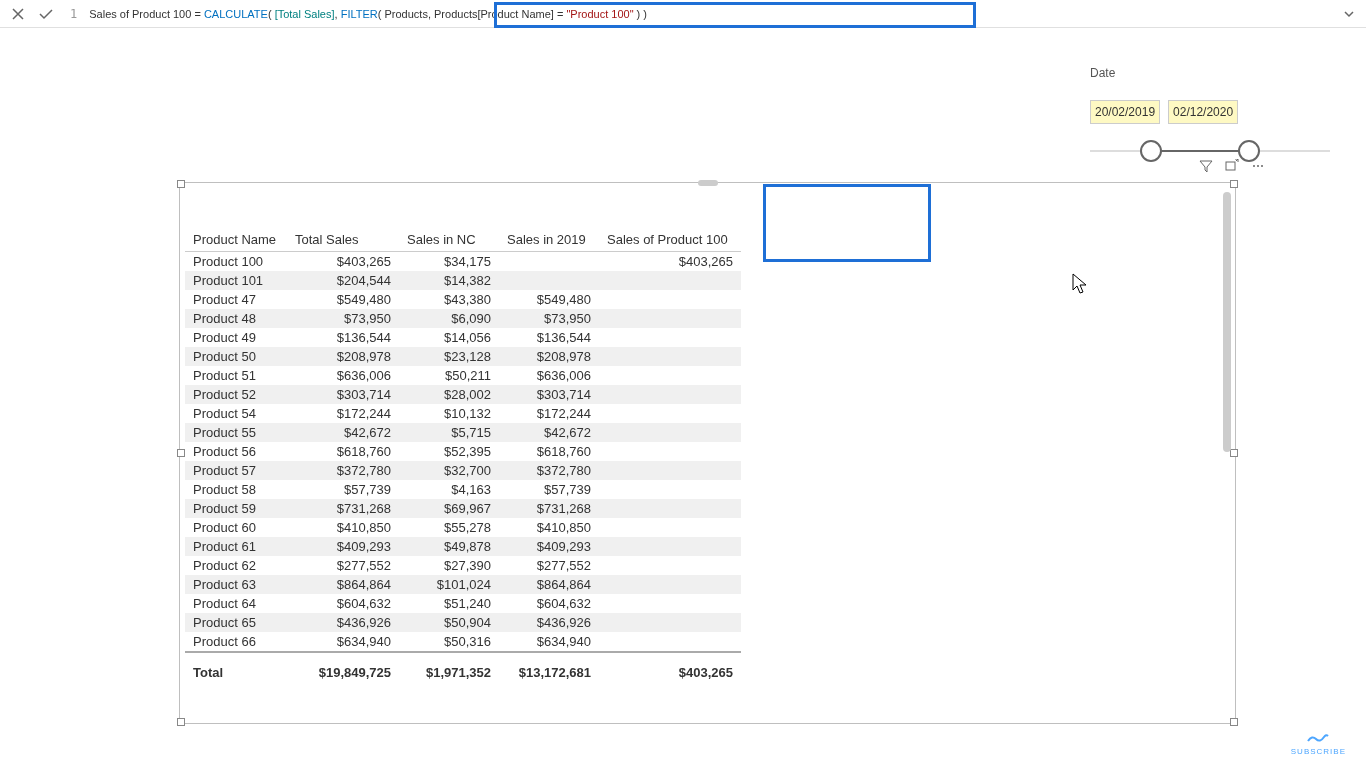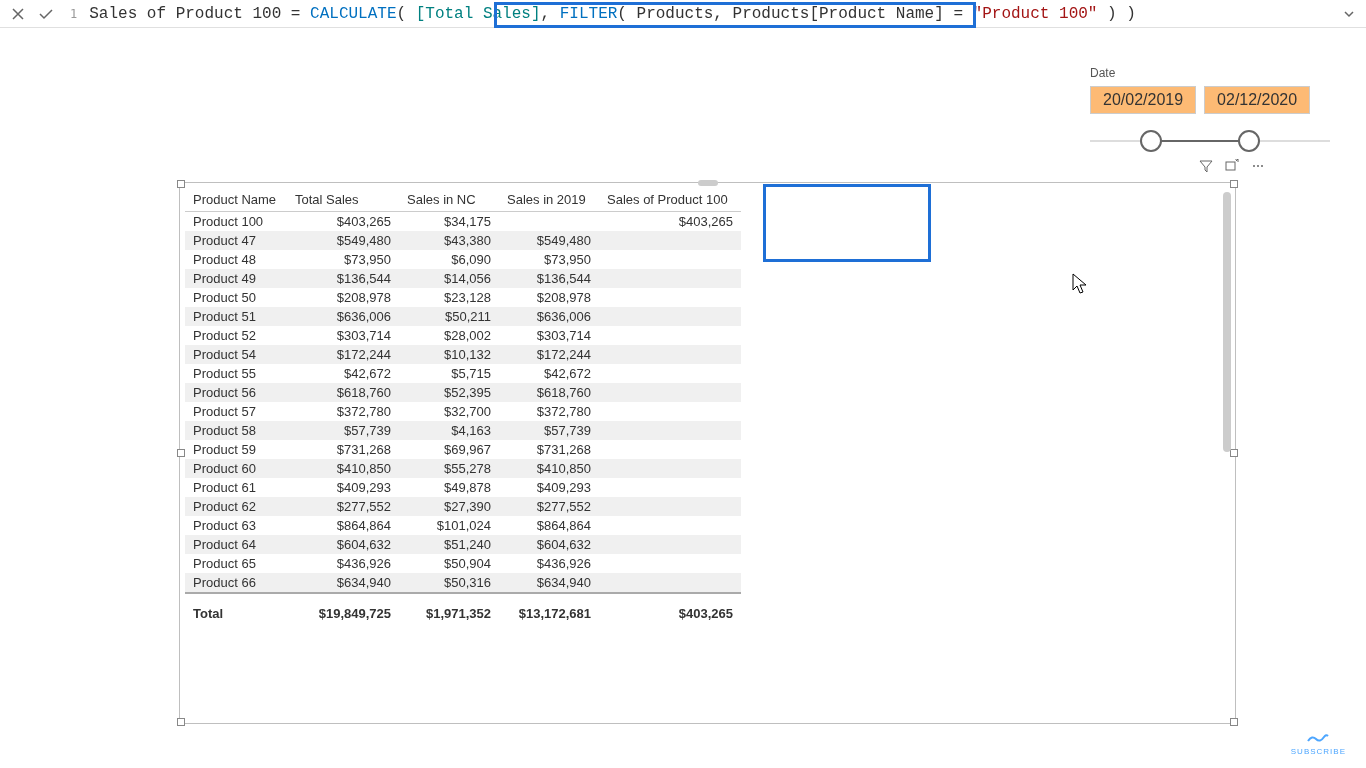--- a/index.html
+++ b/index.html
@@ -1,53 +1,53 @@
 <!DOCTYPE html>
 <html><head>
 <meta charset="utf-8">
 <style>
   * { box-sizing: border-box; margin: 0; padding: 0; }
   body { font-family: 'Segoe UI', Tahoma, sans-serif; font-size: 12px; background: #fff; color: #333; width: 1366px; height: 768px; overflow: hidden; position: relative; }
   
   .formula-bar { display: flex; align-items: center; height: 28px; border-bottom: 1px solid #e0e0e0; padding: 0 8px; gap: 8px; }
   .formula-bar .icon-btn { width: 20px; height: 20px; display: flex; align-items: center; justify-content: center; color: #666; cursor: pointer; }
   .formula-bar .line-no { font-family: Consolas, monospace; color: #999; font-size: 12px; margin-left: 6px; }
-  .formula-input { flex: 1; font-family: Liberation Mono, monospace; font-size: 16px; padding: 2px 4px; border: none; outline: none; white-space: nowrap; }
+  .formula-input { flex: 1; font-family: Liberation Sans, sans-serif; font-size: 11px; padding: 2px 4px; border: none; outline: none; white-space: nowrap; }
   .formula-input .measure { color: #333; }
   .formula-input .func { color: #0070c0; }
   .formula-input .ref { color: #008080; }
   .formula-input .str { color: #a31515; }
   .formula-input .op { color: #333; }
   .formula-highlight { position: absolute; border: 3px solid #1e6fd6; top: 2px; left: 494px; width: 482px; height: 26px; pointer-events: none; }
   .formula-scroll { width: 18px; height: 18px; display:flex; align-items:center; justify-content:center; color:#666; margin-left:auto; }
 
   .canvas { position: relative; width: 100%; height: 740px; }
 
   .date-slicer { position: absolute; right: 36px; top: 38px; width: 240px; }
-  .date-slicer .label { font-size: 12px; color: #555; margin-bottom: 6px; }
+  .date-slicer .label { font-size: 12px; color: #555; margin-bottom: 20px; }
   .date-boxes { display: flex; gap: 8px; }
-  .date-box { border: 1px solid #ccc; padding: 4px 12px; font-size: 16px; background: #fdba74; }
+  .date-box { border: 1px solid #ccc; padding: 4px 4px; font-size: 12px; background: #fef9c3; }
   .slider-track { position: relative; margin-top: 16px; height: 24px; }
   .slider-line-bg { position: absolute; left: 0; right: 0; top: 10px; height: 2px; background: #ddd; }
   .slider-line-fg { position: absolute; left: 60px; right: 80px; top: 10px; height: 2px; background: #666; }
   .slider-handle { position: absolute; top: 0; width: 22px; height: 22px; border: 2px solid #666; border-radius: 50%; background: #fff; }
   .slider-handle.l { left: 50px; }
   .slider-handle.r { right: 70px; }
   .visual-header { position: absolute; right: 100px; top: 130px; display: flex; gap: 10px; color: #666; }
   .visual-header .hicon { width: 16px; height: 16px; display:flex; align-items:center; justify-content:center; }
 
   .table-visual { position: absolute; left: 180px; top: 155px; width: 1055px; height: 540px; border: 1px solid transparent; }
   .table-visual.selected { outline: 1px solid #bfbfbf; }
   .sel-handle { position:absolute; width:8px; height:8px; background:#fff; border:1px solid #888; }
   .sel-handle.tl{top:-4px;left:-4px;} .sel-handle.tr{top:-4px;right:-4px;}
   .sel-handle.bl{bottom:-4px;left:-4px;} .sel-handle.br{bottom:-4px;right:-4px;}
   .sel-handle.ml{top:50%;left:-4px;margin-top:-4px;} .sel-handle.mr{top:50%;right:-4px;margin-top:-4px;}
   .resize-grip { position:absolute; top:-4px; left:50%; margin-left:-10px; width:20px; height:6px; background:#ccc; border-radius:3px; }
 
-  .table-scroll { position:absolute; inset: 4px 14px 4px 4px; overflow:hidden; }
+  .table-scroll { position:absolute; inset: 4px 14px 4px 4px; overflow:hidden;margin-top:40px; }
   .scrollbar-v { position:absolute; right:2px; top:8px; bottom:8px; width:10px; }
   .scrollbar-v .thumb { position:absolute; top:0; width:8px; left:1px; height:260px; background:#ccc; border-radius:4px; }
 
   table.data { border-collapse: collapse; font-size: 13px; }
   table.data th { font-weight: normal; text-align: left; padding: 4px 8px; border-bottom: 1px solid #ccc; background: #fff; white-space: nowrap; }
   table.data th.num { text-align: left; }
   table.data td { padding: 2px 8px; white-space: nowrap; }
   table.data td.num { text-align: right; }
   table.data tbody tr:nth-child(even) td { background: #f0f0f0; }
   table.data tfoot td { font-weight: bold; border-top: 2px solid #aaa; padding: 12px 8px; }
@@ -145,20 +145,27 @@
         </thead>
         <tbody id="tbody">
             <tr>
               <td>Product 100</td>
               <td class="num">$403,265</td>
               <td class="num">$34,175</td>
               <td class="num"></td>
               <td class="num">$403,265</td>
             </tr>
             <tr>
+              <td>Product 101</td>
+              <td class="num">$204,544</td>
+              <td class="num">$14,382</td>
+              <td class="num"></td>
+              <td class="num"></td>
+            </tr>
+            <tr>
               <td>Product 47</td>
               <td class="num">$549,480</td>
               <td class="num">$43,380</td>
               <td class="num">$549,480</td>
               <td class="num"></td>
             </tr>
             <tr>
               <td>Product 48</td>
               <td class="num">$73,950</td>
               <td class="num">$6,090</td>

